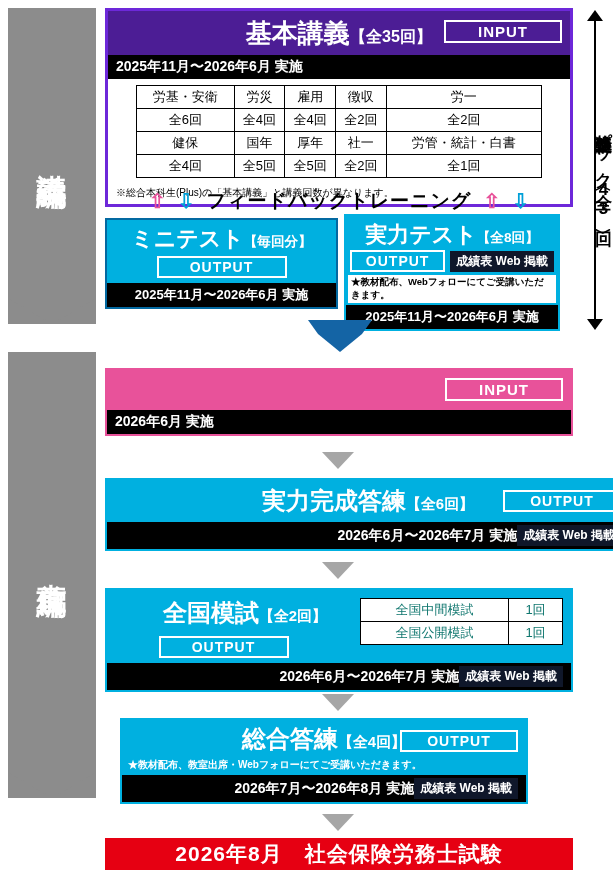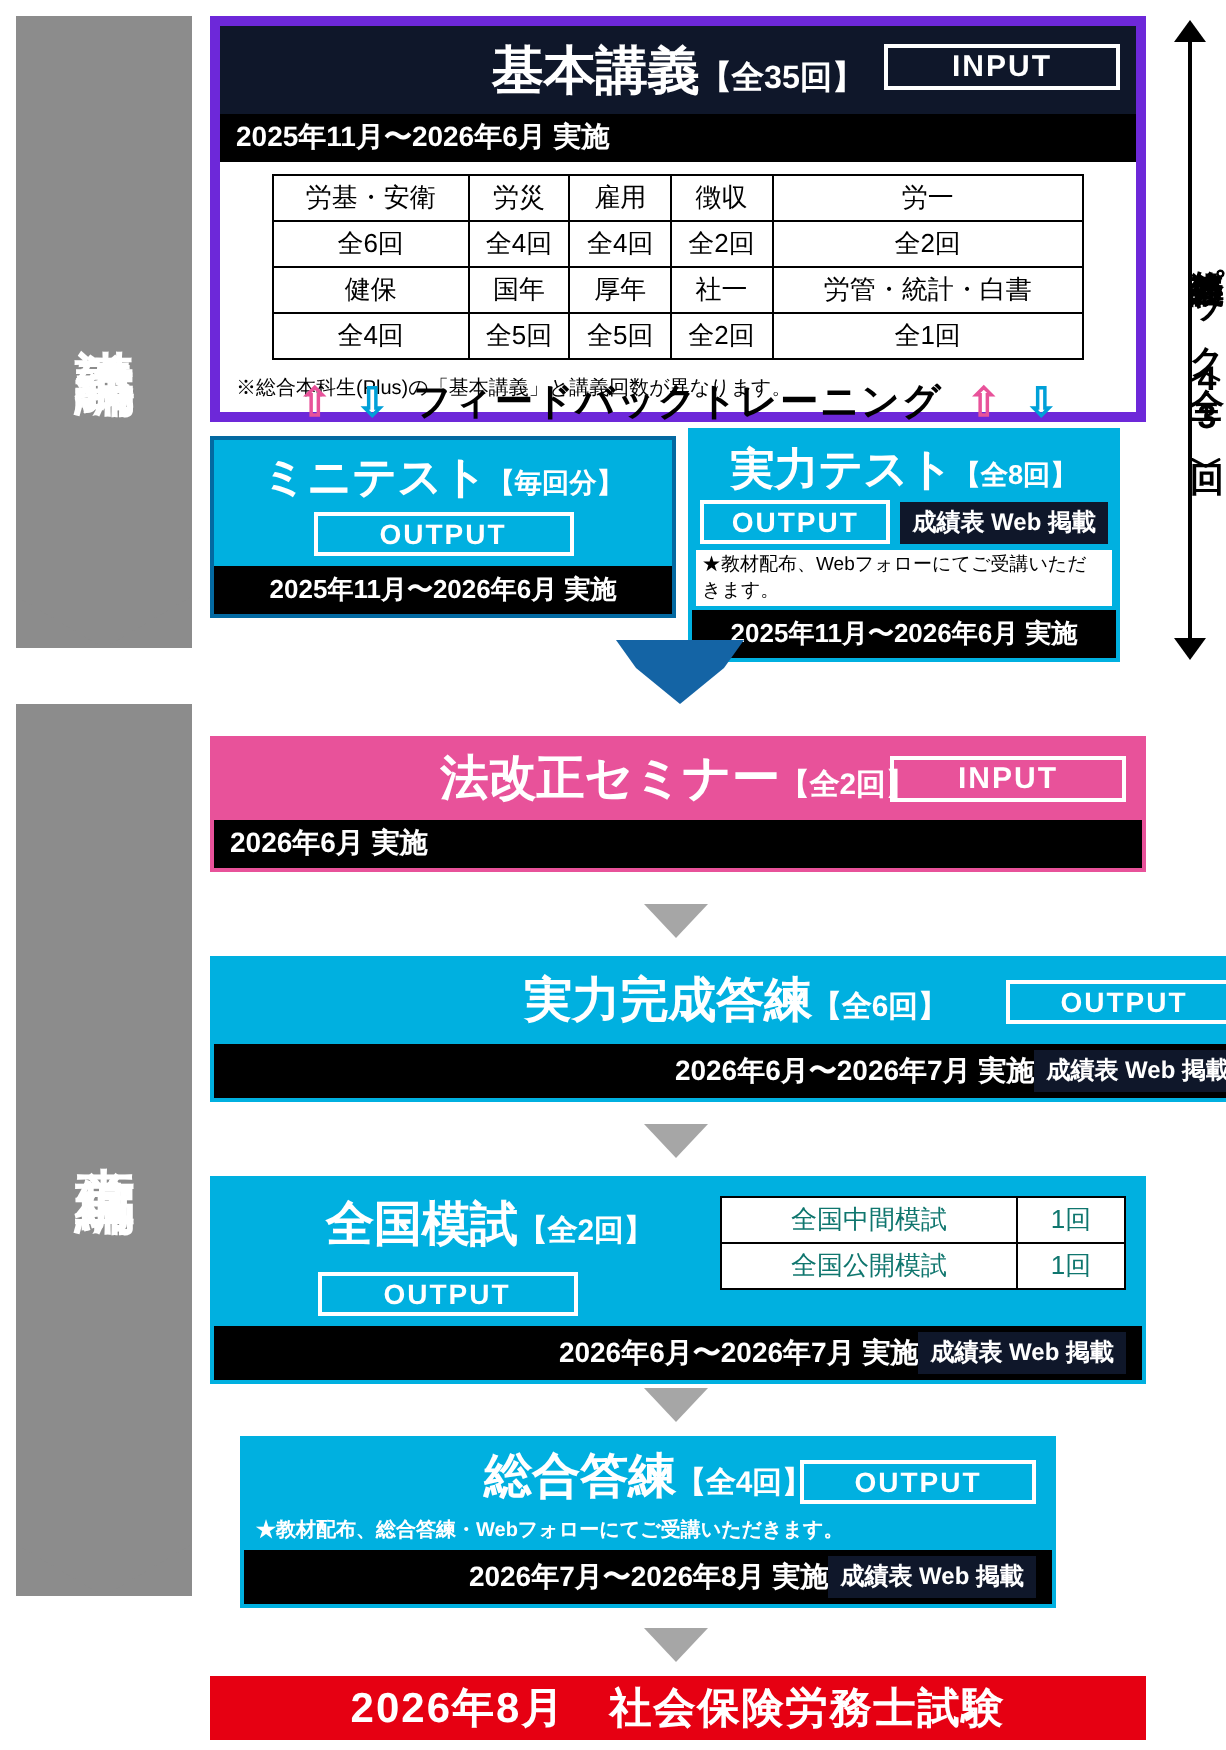--- a/index.html
+++ b/index.html
@@ -121,22 +121,22 @@
     white-space: nowrap;
   }
   .note {
     font-size: 10px;
     color: #000000;
   }
 
   
   #basic {
     left: 105px; top: 8px; width: 468px;
-    background: #0f172a;
-    border: 5px solid #6d28d9;
+    background: #4c1d95;
+    border: 3px solid #6d28d9;
   }
   #basic .card-head { height: 44px; justify-content: center; }
   #basic .card-title { font-size: 26px; }
   #basic .tagbox { position: absolute; right: 8px; top: 9px; width: 118px; font-size: 15px; }
   #basic .inner { background: #ffffff; padding: 0; }
   #basic .blackbar { margin: 0; }
   #basic table {
     border-collapse: collapse;
     margin: 6px auto 2px auto;
     width: 406px;
@@ -176,21 +176,21 @@
   #jitsu {
     left: 344px; top: 214px; width: 216px;
     background: #00b0e0;
     border: 2px solid #00b0e0;
   }
   #jitsu .card-head { height: 34px; justify-content: center; padding-bottom: 0; }
   #jitsu .card-title { font-size: 22px; }
   #jitsu .tagrow { display: flex; align-items: center; gap: 5px; padding: 0 4px 3px 4px; }
   #jitsu .tagbox { width: 122px; font-size: 14px; }
   #jitsu .starnote {
-    background: #ffffff; color: #000; font-size: 9.5px; font-weight: normal;
+    background: #ffffff; color: #000; font-size: 9.5px; font-weight: bold;
     padding: 1px 3px; margin: 0 2px 2px 2px;
   }
   #jitsu .blackbar { font-size: 13px; justify-content: center; }
 
   
   #bigarrow { position: absolute; left: 300px; top: 318px; width: 80px; height: 36px; }
 
   
   .tri {
     position: absolute;
@@ -358,23 +358,20 @@
   </div>
 
   <div id="bigarrow">
     <svg width="80" height="36" viewBox="0 0 80 36">
       <polygon points="8,2 72,2 62,16 40,34 18,16" fill="#1464a5"></polygon>
     </svg>
   </div>
 
   <div class="card" id="houkaisei">
     <div class="card-head">
-      <div class="card-title">
-        <span>法改正セミナー</span><span class="sub">【全2回】</span>
-      </div>
       <div class="tagbox">INPUT</div>
     </div>
     <div class="blackbar">
       <span>2026年6月 実施</span>
     </div>
   </div>
 
   <div class="tri" style="left:322px; top:452px;"></div>
 
   <div class="card bluecard" id="kansei">
@@ -421,21 +418,21 @@
 
   <div class="tri" style="left:322px; top:694px;"></div>
 
   <div class="card bluecard" id="sougou">
     <div class="card-head">
       <div class="card-title">
         <span>総合答練</span><span class="sub">【全4回】</span>
       </div>
       <div class="tagbox">OUTPUT</div>
     </div>
-    <div class="starnote">★教材配布、総合答練・Webフォローにてご受講いただきます。</div>
+    <div class="starnote">★教材配布、教室出席・Webフォローにてご受講いただきます。</div>
     <div class="blackbar">
       <span>2026年7月〜2026年8月 実施</span>
       <span class="redtag">成績表 Web 掲載</span>
     </div>
   </div>
 
   <div class="tri" style="left:322px; top:814px;"></div>
 
   <div id="final">
     <span>2026年8月　社会保険労務士試験</span>

